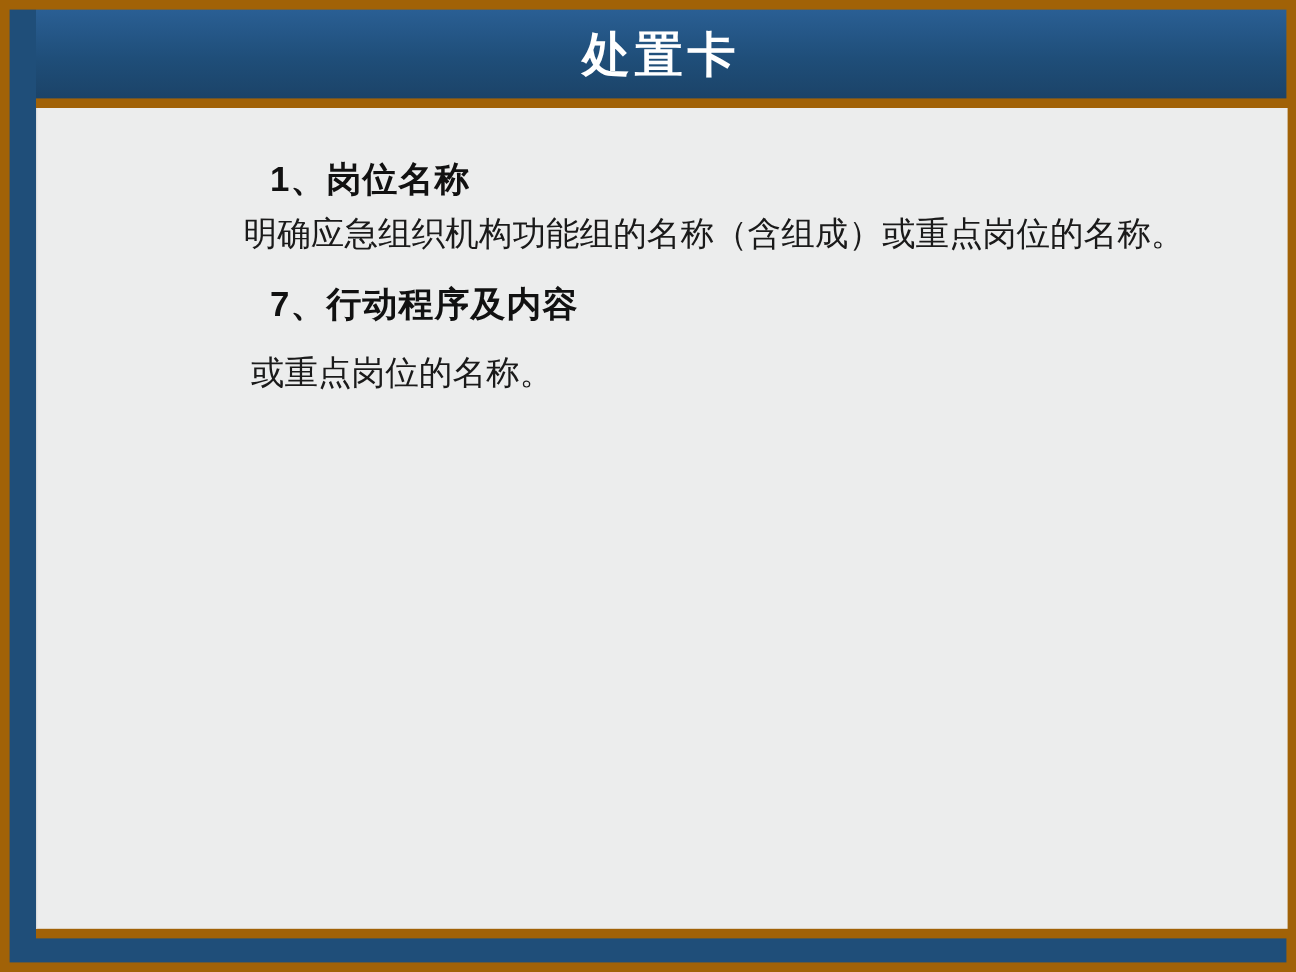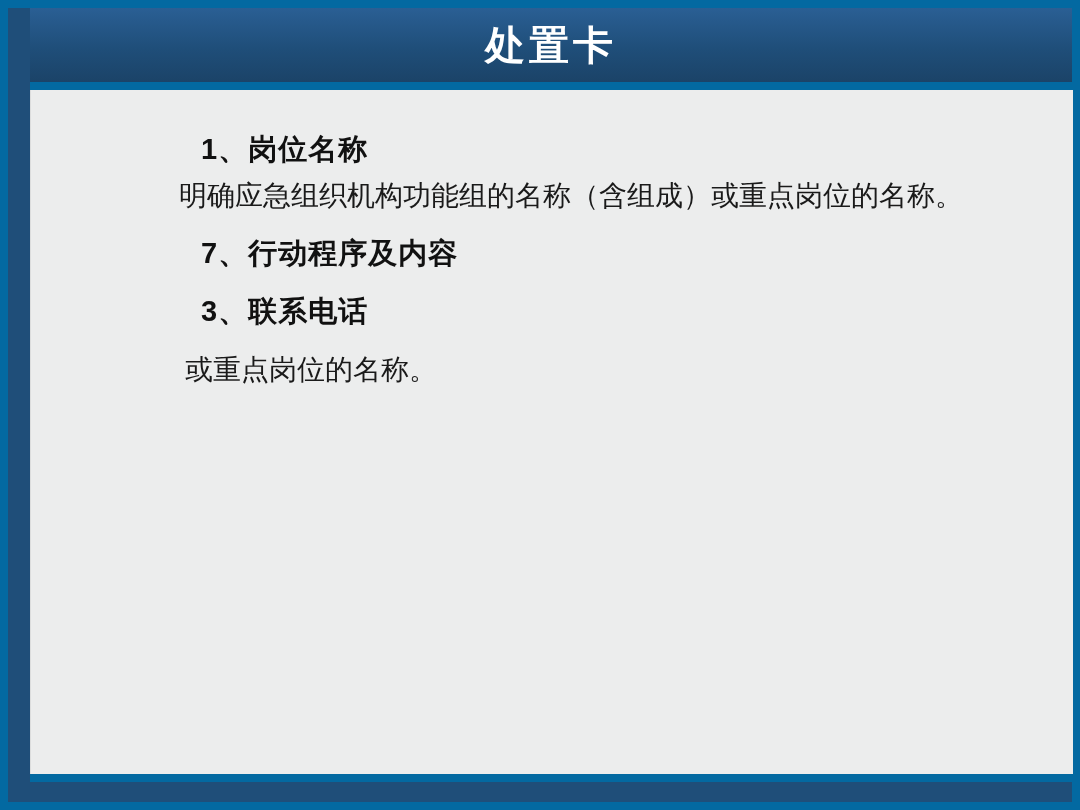--- a/index.html
+++ b/index.html
@@ -10,21 +10,21 @@
     width: 1080px;
     height: 810px;
     background: #ffffff;
     font-family: "Liberation Sans", sans-serif;
     overflow: hidden;
   }
   .slide {
     position: relative;
     width: 1080px;
     height: 810px;
-    background: #0369a1;
+    background: #a16207;
     box-sizing: border-box;
   }
   
   .left-bar {
     position: absolute;
     left: 8px;
     top: 8px;
     width: 22px;
     height: 794px;
     background: #1f4e79;
@@ -68,20 +68,21 @@
     background: #1f4e79;
   }
   .content {
     position: absolute;
     left: 88px;
     top: 40px;
     width: 880px;
   }
   .section {
     margin-bottom: 18px;
+    margin-left: 24px;
   }
   .section-head {
     font-family: "Liberation Sans", sans-serif;
     font-weight: bold;
     font-size: 29px;
     color: #111111;
     margin-left: 82px;
     margin-bottom: 6px;
     letter-spacing: 1px;
   }
@@ -114,21 +115,20 @@
       <div class="section">
         <div class="section-head">1、岗位名称</div>
         <div class="section-body">明确应急组织机构功能组的名称（含组成）或重点岗位的名称。</div>
       </div>
 
       <div class="section">
         <div class="section-head">7、行动程序及内容</div>
       </div>
 
       <div class="section">
-        <div class="section-head">3、联系电话</div>
       </div>
 
       <div class="section">
         <div class="section-body small-indent">或重点岗位的名称。</div>
       </div>
 
     </div>
   </div>
 
   <div class="bottom-bar"></div>

